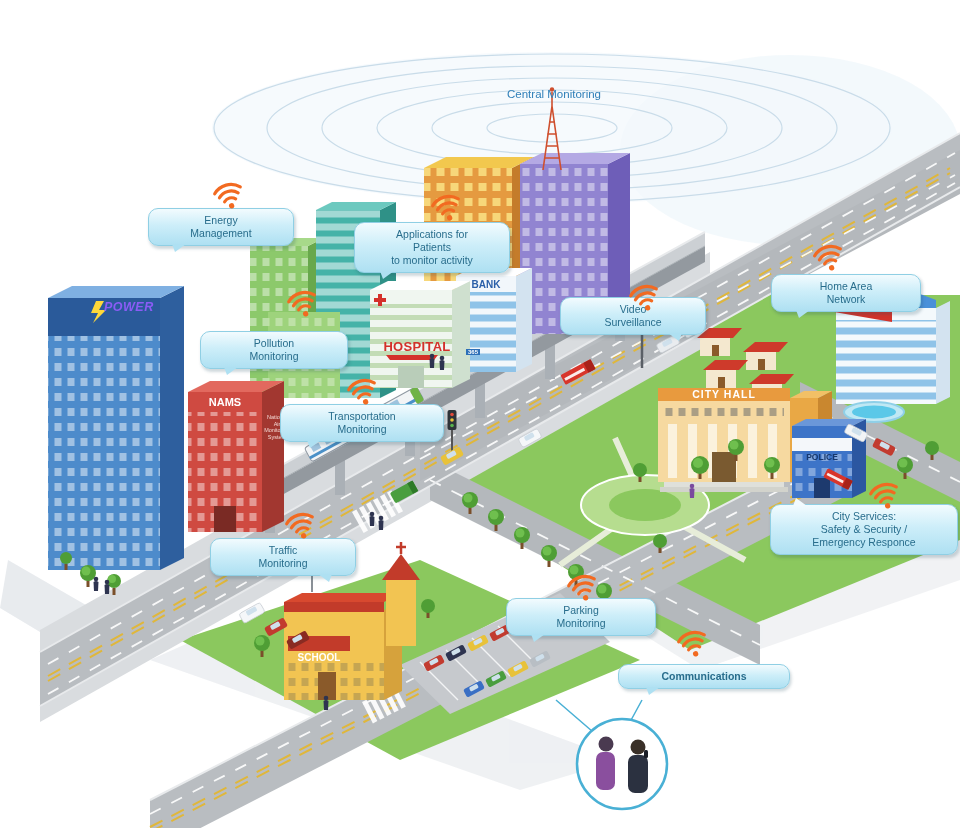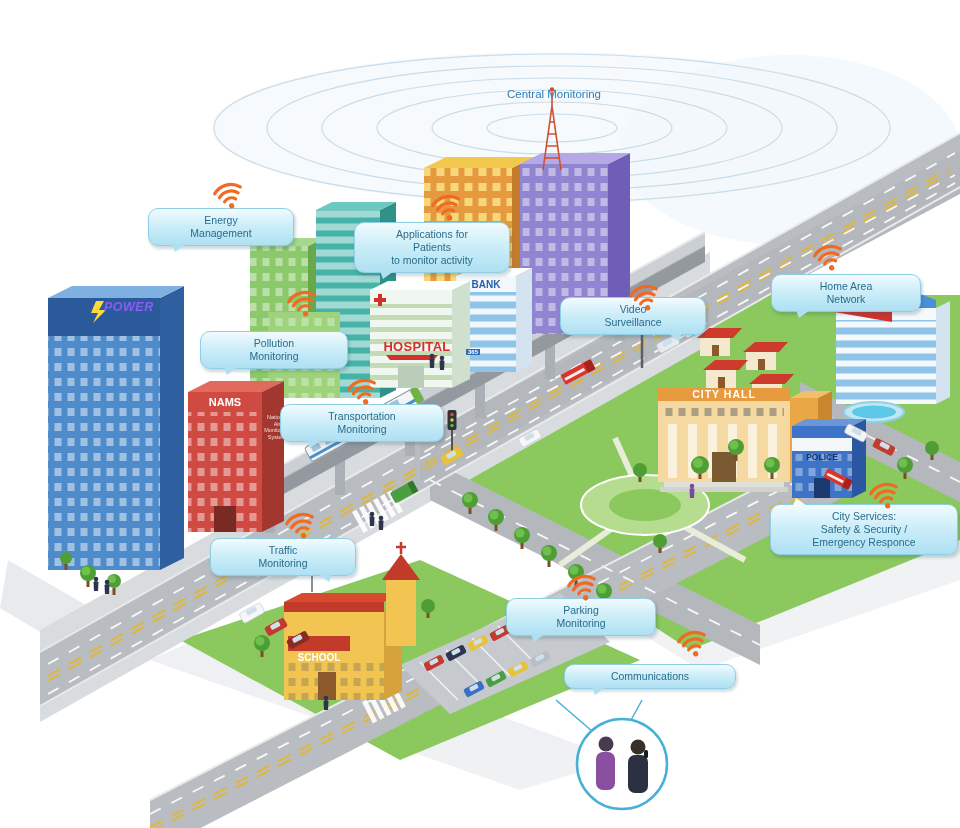--- a/index.html
+++ b/index.html
@@ -17,21 +17,21 @@
   .tail-tl::after{left:12%;bottom:100%;margin-bottom:-1px;border-bottom-color:#f2fbfe;border-right-width:11px;border-left-width:3px;}
   #co-energy{left:148px;top:208px;width:96px;}
   #co-applications{left:354px;top:222px;width:106px;}
   #co-pollution{left:200px;top:314px;width:98px;margin-top:17px;}
   #co-transportation{left:280px;top:404px;width:114px;}
   #co-video{left:560px;top:297px;width:96px;}
   #co-home_area{left:740px;top:274px;width:100px;margin-left:31px;}
   #co-traffic{left:210px;top:538px;width:96px;}
   #co-city_services{left:770px;top:504px;width:138px;}
   #co-parking{left:506px;top:598px;width:100px;}
-  #co-communications{left:564px;top:664px;width:122px;}
+  #co-communications{left:618px;top:664px;width:122px;font-weight:bold;}
   #central-label{position:absolute;left:484px;top:88px;width:140px;z-index:30;text-align:center;
                  font-size:11.5px;color:#2f7fb8;}
   
   .wifi{position:absolute;width:34px;height:28px;z-index:31;transform:rotate(-15deg);}
   #wifi-energy{left:212px;top:182px;}   #wifi-applications{left:430px;top:194px;}
   #wifi-pollution{left:286px;top:290px;}#wifi-transportation{left:346px;top:378px;}
   #wifi-video{left:628px;top:284px;}    #wifi-home_area{left:812px;top:244px;}
   #wifi-traffic{left:284px;top:512px;}  #wifi-city_services{left:868px;top:482px;}
   #wifi-parking{left:566px;top:574px;}  #wifi-communications{left:676px;top:630px;}
   

